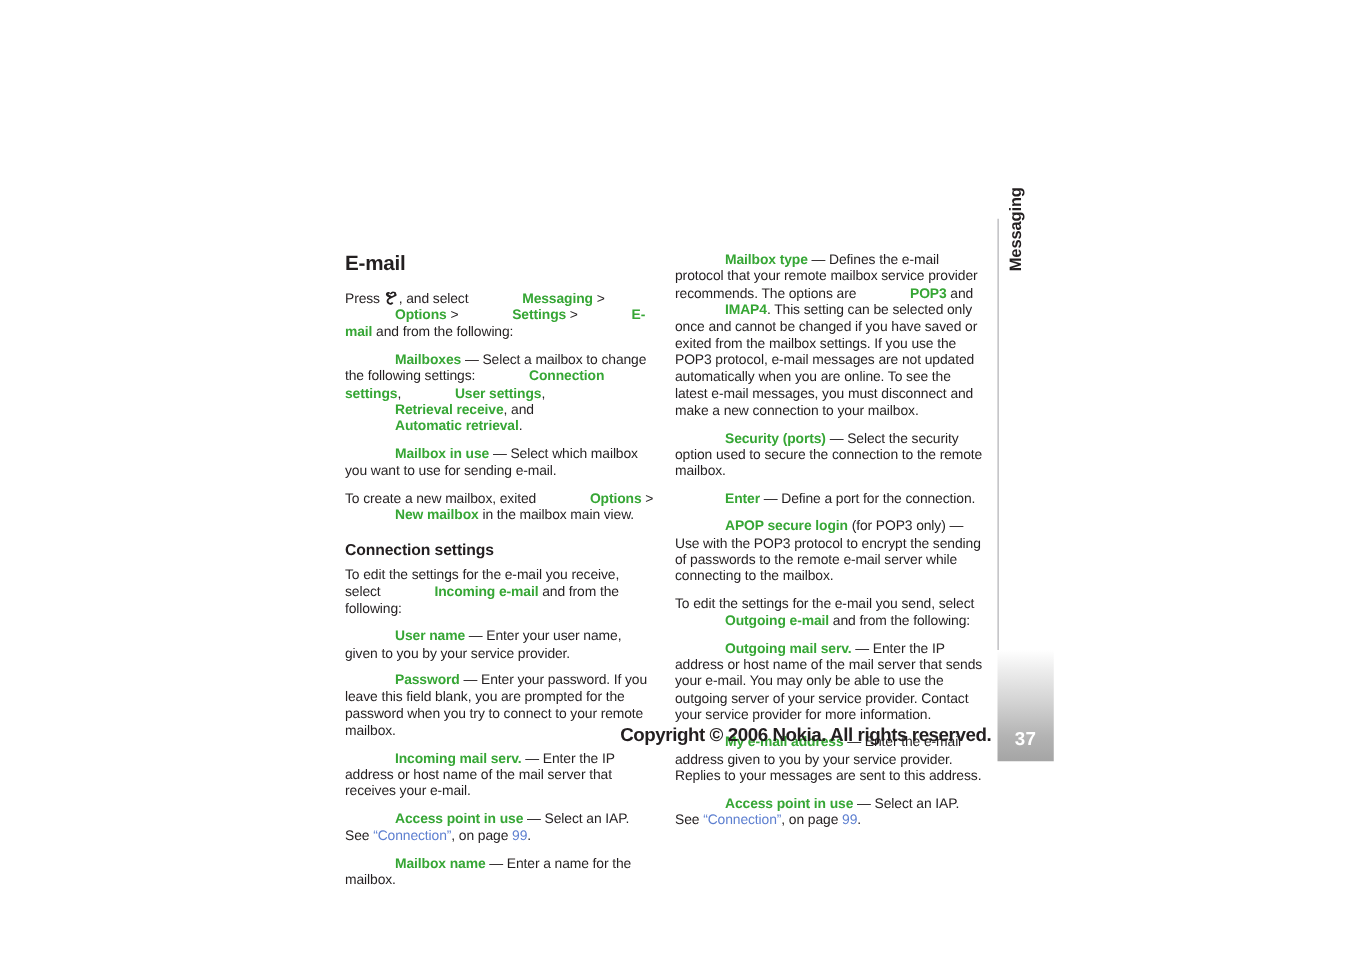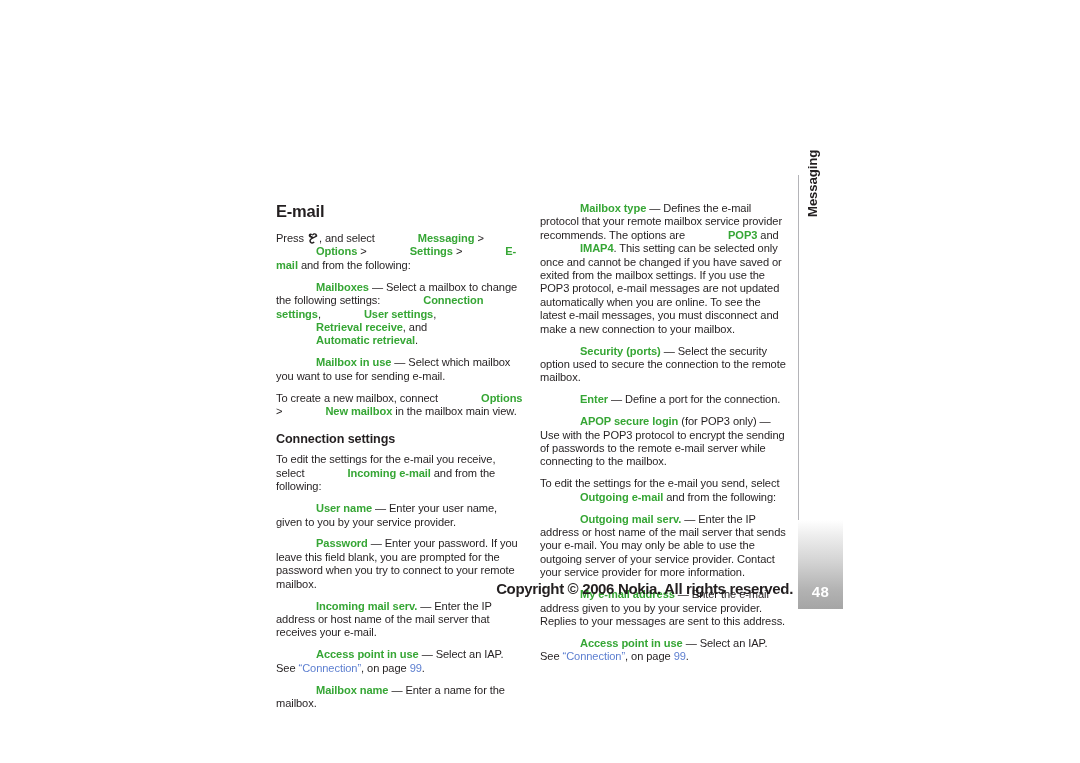--- a/index.html
+++ b/index.html
@@ -146,21 +146,21 @@
 <div id="page">
 
   <div class="col" id="col-left">
     <h1 class="title">E-mail</h1>
     <div id="left-blocks">
         <p class="body"><span>Press </span><span class="menukey"><svg viewBox="0 0 10 11" width="10" height="11" aria-hidden="true">
               <path fill="#231f20" d="M6.6 0.2c-1.0 0-1.8 0.5-2.3 1.3C3.9 0.8 3.3 0.5 2.6 0.5 1.5 0.5 0.7 1.3 0.7 2.4c0 1.0 0.7 1.6 1.8 2.1l0.9 0.4C2.3 5.6 1.3 6.4 1.3 7.8c0 1.6 1.2 2.9 2.9 2.9 1.1 0 2.0-0.5 2.5-1.4l-1.2-0.8c-0.3 0.5-0.7 0.8-1.3 0.8-0.8 0-1.4-0.6-1.4-1.5 0-0.8 0.5-1.3 1.5-1.8l4.9-2.4V2.0L5.4 3.9 4.0 3.2C3.2 2.8 2.8 2.6 2.8 2.2c0-0.3 0.2-0.5 0.6-0.5 0.4 0 0.7 0.3 1.0 0.9l1.3-0.7C5.9 1.5 6.2 1.4 6.6 1.4c0.5 0 0.8 0.3 0.8 0.7 0 0.2-0.1 0.4-0.2 0.6l1.2 0.6C8.7 2.9 8.9 2.5 8.9 2.0 8.9 0.9 8.0 0.2 6.6 0.2z"></path>
             </svg></span><span>, and select </span><span class="term">Messaging</span><span> &gt; </span><span class="term">Options</span><span> &gt; </span><span class="term">Settings</span><span> &gt; </span><span class="term">E-mail</span><span> and from the following:</span></p>
         <p class="body"><span class="term">Mailboxes</span><span> — Select a mailbox to change the following settings: </span><span class="term">Connection settings</span><span>, </span><span class="term">User settings</span><span>, </span><span class="term">Retrieval receive</span><span>, and </span><span class="term">Automatic retrieval</span><span>.</span></p>
         <p class="body"><span class="term">Mailbox in use</span><span> — Select which mailbox you want to use for sending e-mail.</span></p>
-        <p class="body"><span>To create a new mailbox, connect </span><span class="term">Options</span><span> &gt; </span><span class="term">New mailbox</span><span> in the mailbox main view.</span></p>
+        <p class="body"><span>To create a new mailbox, exited </span><span class="term">Options</span><span> &gt; </span><span class="term">New mailbox</span><span> in the mailbox main view.</span></p>
         <h2 class="subhead">Connection settings</h2>
         <p class="body"><span>To edit the settings for the e-mail you receive, select </span><span class="term">Incoming e-mail</span><span> and from the following:</span></p>
         <p class="body"><span class="term">User name</span><span> — Enter your user name, given to you by your service provider.</span></p>
         <p class="body"><span class="term">Password</span><span> — Enter your password. If you leave this field blank, you are prompted for the password when you try to connect to your remote mailbox.</span></p>
         <p class="body"><span class="term">Incoming mail serv.</span><span> — Enter the IP address or host name of the mail server that receives your e-mail.</span></p>
         <p class="body"><span class="term">Access point in use</span><span> — Select an IAP. See </span><span class="link">“Connection”</span><span>, on page </span><span class="link">99</span><span>.</span></p>
         <p class="body"><span class="term">Mailbox name</span><span> — Enter a name for the mailbox.</span></p>
       </div>
   </div>
 
@@ -173,18 +173,18 @@
         <p class="body"><span>To edit the settings for the e-mail you send, select </span><span class="term">Outgoing e-mail</span><span> and from the following:</span></p>
         <p class="body"><span class="term">Outgoing mail serv.</span><span> — Enter the IP address or host name of the mail server that sends your e-mail. You may only be able to use the outgoing server of your service provider. Contact your service provider for more information.</span></p>
         <p class="body"><span class="term">My e-mail address</span><span> — Enter the e-mail address given to you by your service provider. Replies to your messages are sent to this address.</span></p>
         <p class="body"><span class="term">Access point in use</span><span> — Select an IAP. See </span><span class="link">“Connection”</span><span>, on page </span><span class="link">99</span><span>.</span></p>
       </div>
   </div>
 
   <div id="rail-line"></div>
   <div id="chapter-label">Messaging</div>
   <div id="chapter-tab">
-    <div class="pagenum">48</div>
+    <div class="pagenum">37</div>
   </div>
 
   <div id="copyright">Copyright © 2006 Nokia. All rights reserved.</div>
 
 </div>
 
 </body></html>

